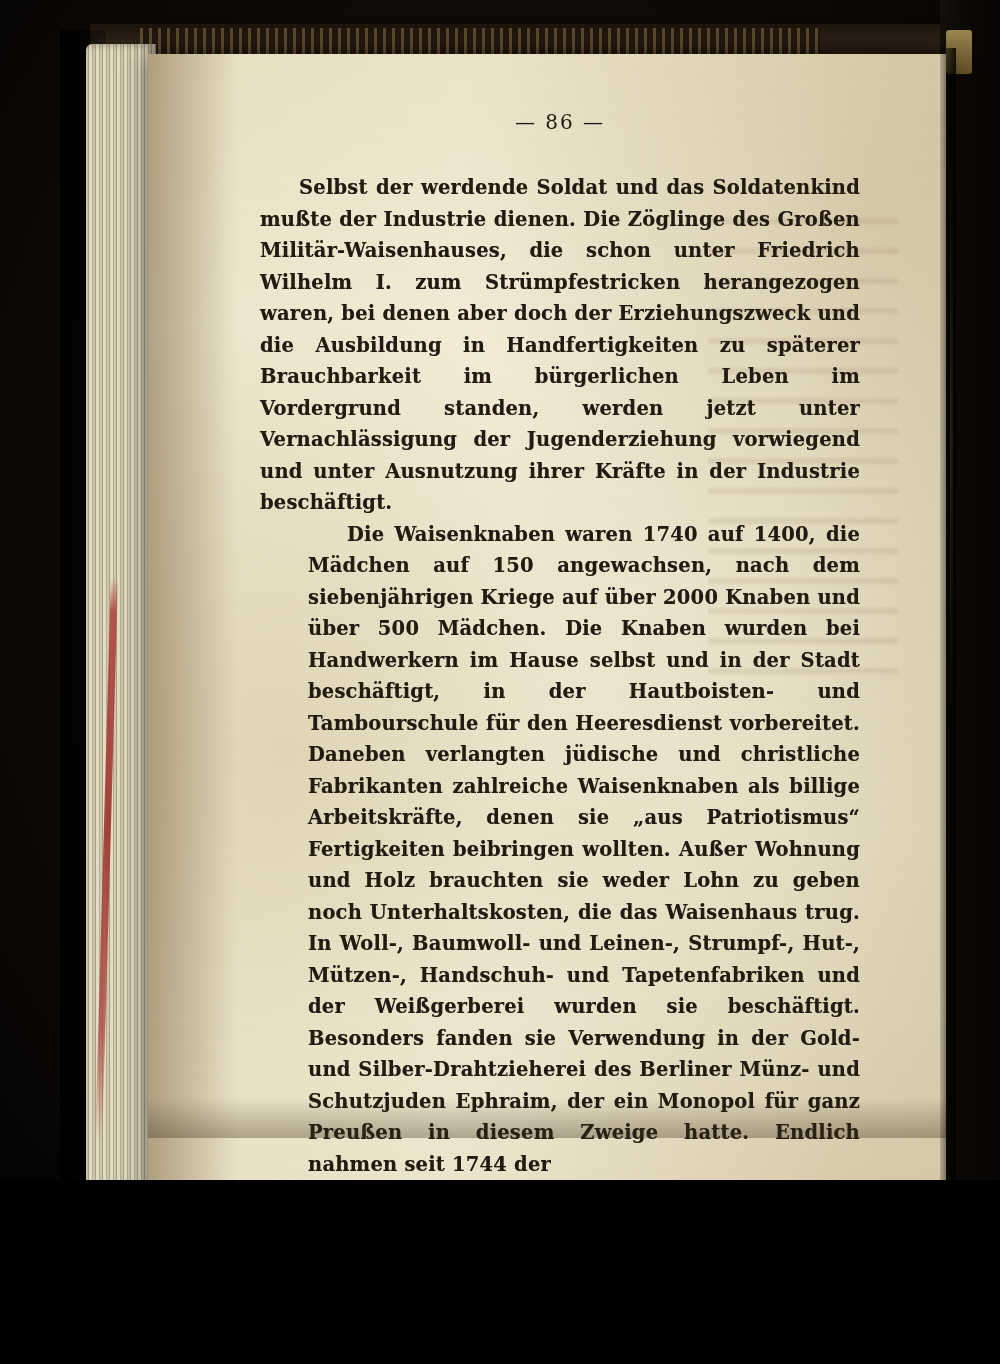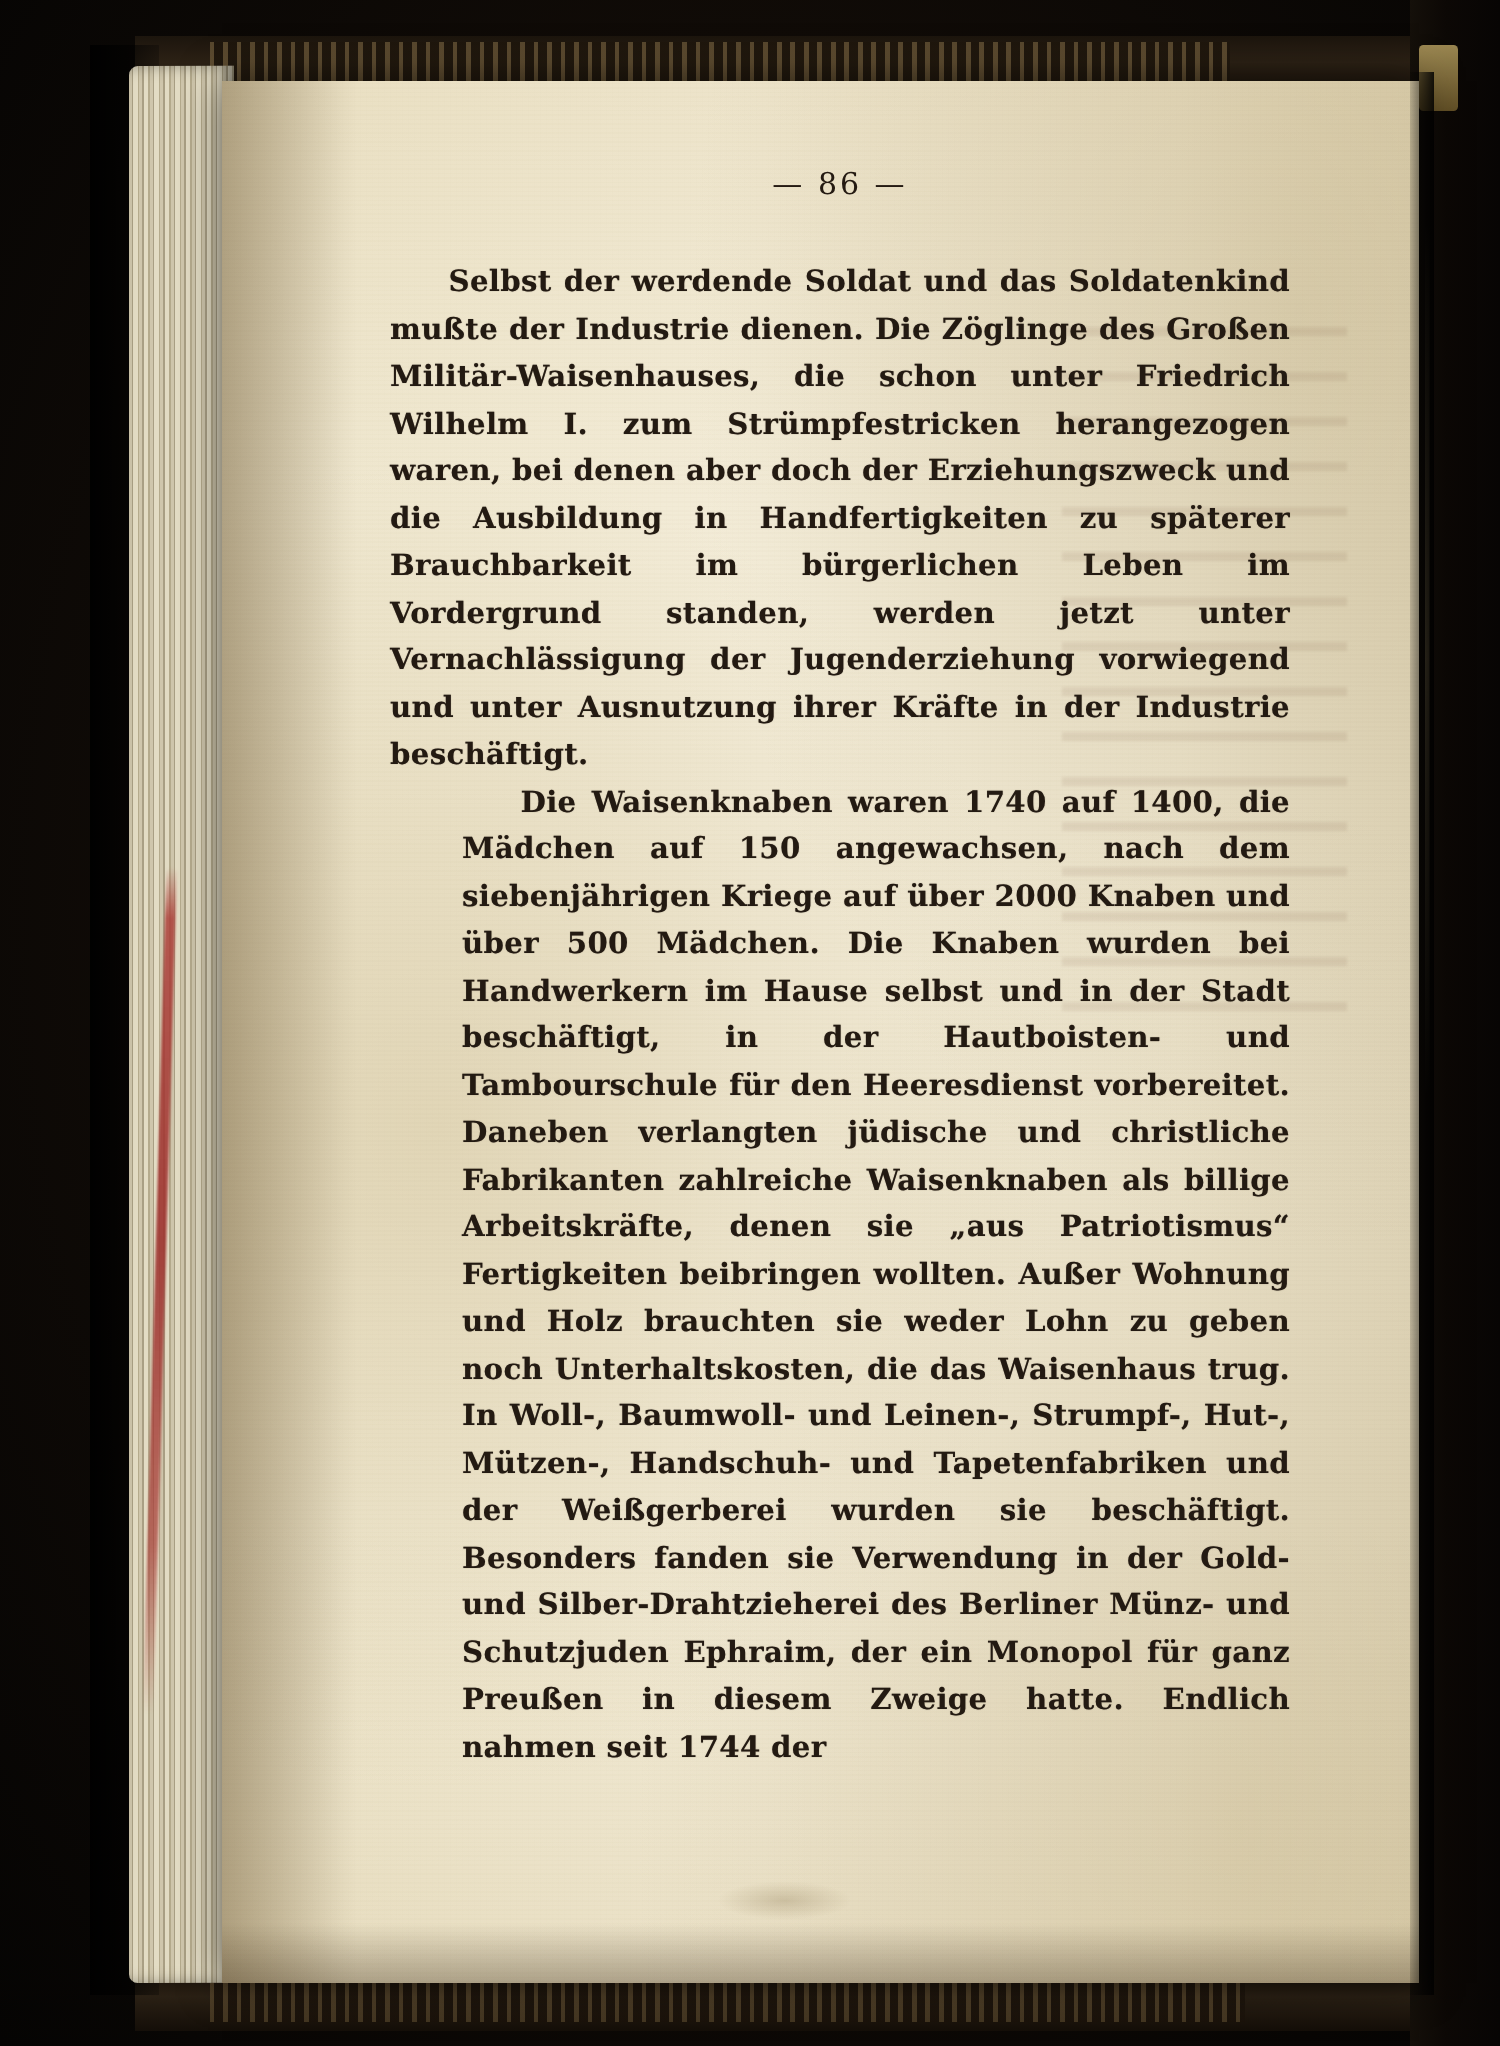--- a/index.html
+++ b/index.html
@@ -10,21 +10,21 @@
   body {
     width: 1000px;
     height: 1364px;
     overflow: hidden;
     font-family: "DejaVu Serif", serif;
   }
 
   #scan {
     position: relative;
     width: 1000px;
-    height: 1364px;
+    height: 1180px;
     background: #a16207;
     overflow: hidden;
   }
 
   
   .surround {
     position: absolute;
     inset: 0;
     background:
       radial-gradient(ellipse at 50% 45%, #241b11 0%, #100b07 55%, #050403 100%);

